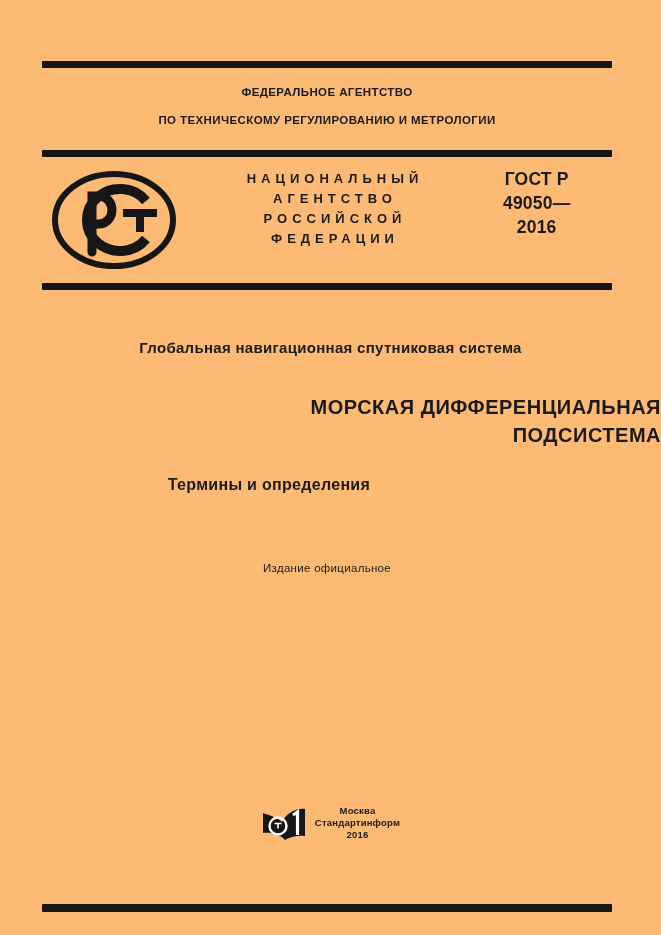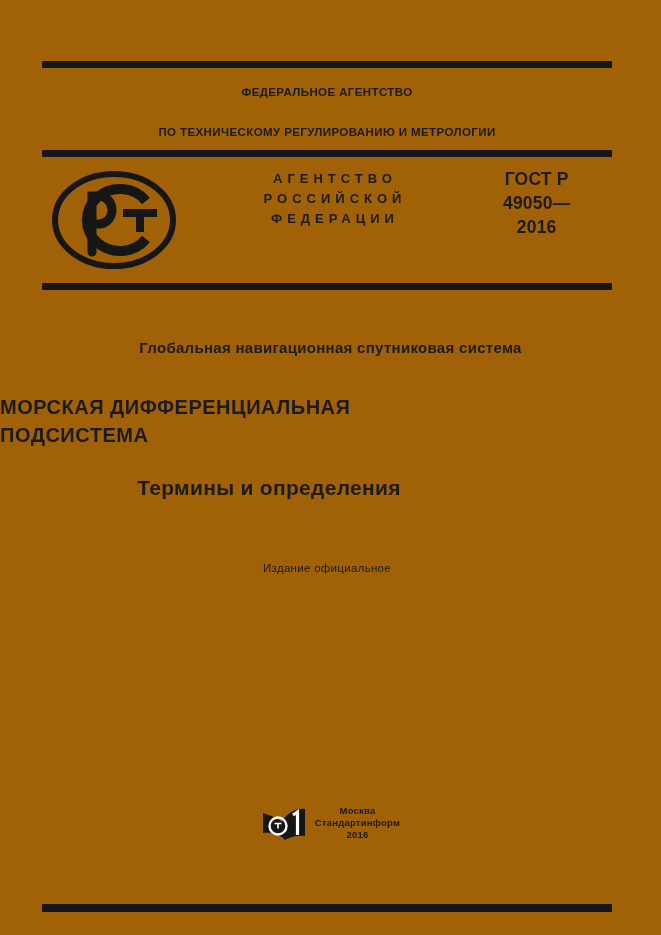--- a/index.html
+++ b/index.html
@@ -4,62 +4,62 @@
 <style>
   html,body{margin:0;padding:0;}
   body{
     width:661px;height:935px;
     background:#ffffff;
     font-family:"Liberation Sans", sans-serif;
     color:#1b1b1b;
     position:relative;
     overflow:hidden;
   }
-  .page{position:absolute;inset:0;background:#a16207;}
+  .page{position:absolute;inset:0;background:#fdba74;}
   .bar{
     position:absolute;left:42px;width:570px;height:7px;
     background:#161616;border-radius:1px;
   }
   .bar-top{top:61px;}
   .bar-under-agency{top:150px;}
   .bar-under-band{top:283px;}
   .bar-bottom{top:904px;height:8px;}
   .agency-line{
     position:absolute;left:42px;width:570px;
     text-align:center;font-weight:bold;font-size:11.5px;
     letter-spacing:0.4px;white-space:nowrap;
   }
   .agency-1{top:86px;}
-  .agency-2{top:126px;}
+  .agency-2{top:114px;}
   .rst-logo{position:absolute;left:49px;top:168px;width:130px;height:104px;}
   .nat-block{
     position:absolute;left:225px;top:169px;width:215px;
     text-align:center;font-weight:bold;font-size:13px;
     letter-spacing:5px;line-height:20px;white-space:nowrap;
   }
   .nat-line{display:block;text-indent:5px;}
   .designation{
     position:absolute;left:503px;top:167px;
     font-weight:bold;font-size:17.5px;line-height:24px;
     letter-spacing:0.2px;white-space:nowrap;
   }
   .designation span{display:block;text-align:center;}
   .subject-line{
     position:absolute;left:0;width:661px;top:339px;
     text-align:center;font-weight:bold;font-size:15px;
     letter-spacing:0.3px;white-space:nowrap;
   }
   .main-title{
     position:absolute;left:0;width:661px;top:393px;
-    text-align:left;font-weight:bold;font-size:20px;
+    text-align:right;font-weight:bold;font-size:20px;
     line-height:28px;letter-spacing:0.5px;
   }
   .subtitle-line{
     position:absolute;left:0;width:538px;top:476px;
-    text-align:center;font-weight:bold;font-size:21px;
+    text-align:center;font-weight:bold;font-size:16px;
     letter-spacing:0.3px;
   }
   .edition-line{
     position:absolute;left:42px;width:570px;top:562px;
     text-align:center;font-weight:normal;font-size:11.5px;
     letter-spacing:0.3px;
   }
   .imprint{
     position:absolute;left:4px;width:654px;top:805px;
     display:flex;justify-content:center;align-items:flex-start;gap:9px;
@@ -88,20 +88,21 @@
 
     <path d="M 97 33 A 33 31 0 1 0 97 71" fill="none" stroke="#161616" stroke-width="10"></path>
 
     <path d="M 43 84 L 43 28 L 50 28 A 13 14 0 0 1 50 56 L 43 56" fill="none" stroke="#161616" stroke-width="9" stroke-linecap="round"></path>
 
     <path d="M 76 45 L 106 45 M 91 45 L 91 64" fill="none" stroke="#161616" stroke-width="8"></path>
     <path d="M 76 41 L 76 49 M 106 41 L 106 49" fill="none" stroke="#161616" stroke-width="4"></path>
   </svg>
 
   <div class="nat-block">
+    <span class="nat-line">НАЦИОНАЛЬНЫЙ</span>
     <span class="nat-line">АГЕНТСТВО</span>
     <span class="nat-line">РОССИЙСКОЙ</span>
     <span class="nat-line">ФЕДЕРАЦИИ</span>
   </div>
 
   <div class="designation">
     <span>ГОСТ Р</span>
     <span>49050—</span>
     <span>2016</span>
   </div>

